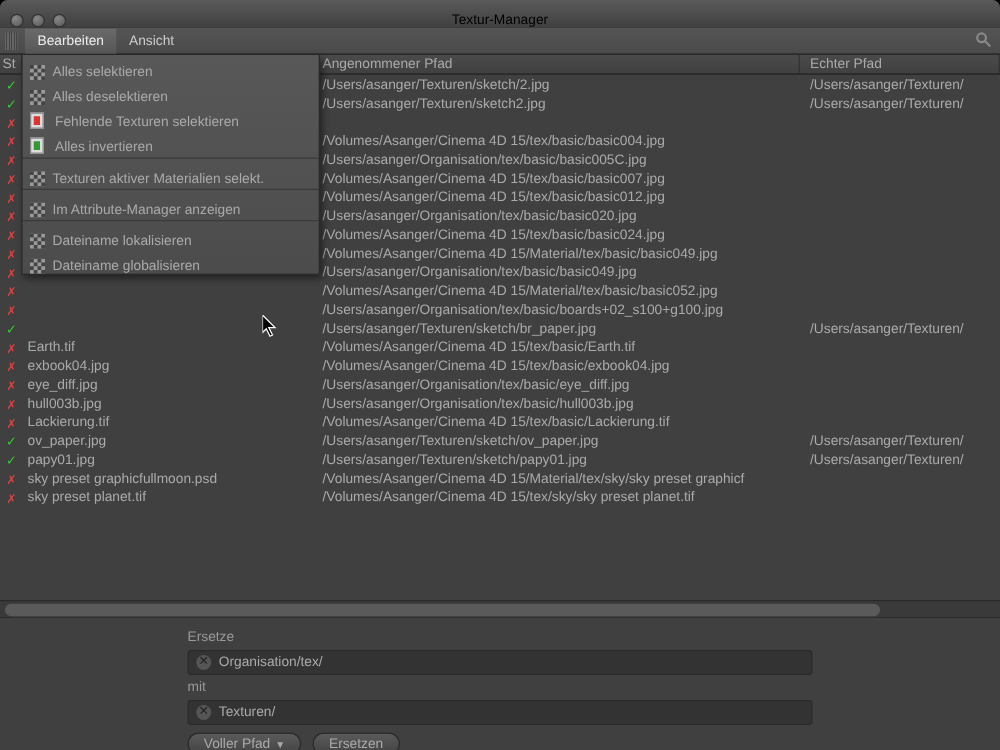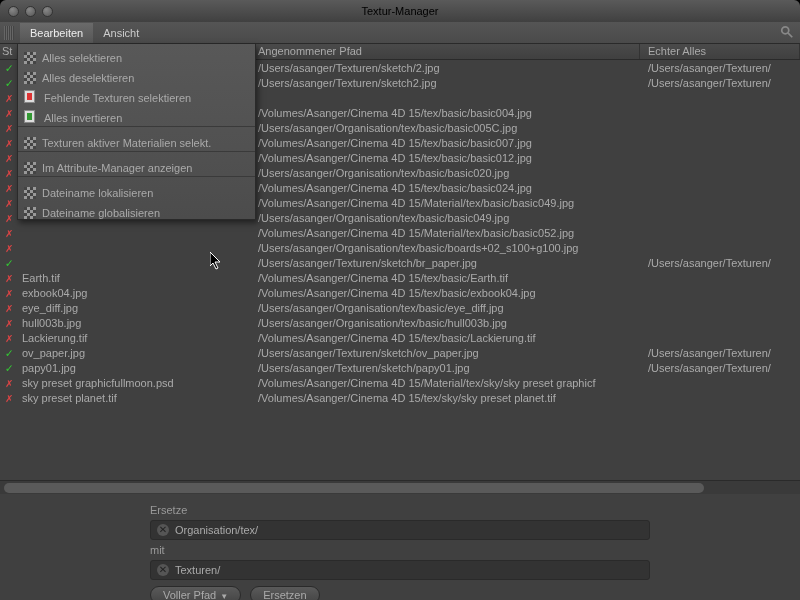--- a/index.html
+++ b/index.html
@@ -1,17 +1,17 @@
 <!DOCTYPE html>
 <html><head>
 <meta charset="utf-8">
 <style>
 *{margin:0;padding:0;box-sizing:border-box;font-family:"Lucida Grande",Arial,sans-serif;font-size:11px;color:#aaa}
 body{background:#000;width:800px;height:600px;overflow:hidden;position:relative}
-.titlebar{height:22px;background:linear-gradient(#5a5a5a,#404040);display:flex;align-items:center;position:relative;border-top-left-radius:6px;border-top-right-radius:6px}
+.titlebar{height:22px;background:linear-gradient(#5a5a5a,#404040);display:flex;align-items:flex-end;position:relative;border-top-left-radius:6px;border-top-right-radius:6px}
 .traffic{display:flex;gap:6px;padding-left:8px}
 .tl{width:11px;height:11px;border-radius:50%;background:radial-gradient(circle at 35% 30%,#888,#555);border:1px solid #333}
 .title{position:absolute;left:50%;transform:translateX(-50%);color:#000;font-weight:500}
 .menubar{height:22px;background:linear-gradient(#555,#4a4a4a);display:flex;align-items:center;padding-left:4px;border-bottom:1px solid #2a2a2a;position:relative}
 .grip{width:10px;height:14px;background:repeating-linear-gradient(90deg,#666,#666 1px,#444 1px,#444 2px);margin-right:6px}
 .menuitem{padding:4px 10px;color:#ccc;cursor:default}
 .menuitem.open{background:linear-gradient(#6a6a6a,#565656);color:#eee}
 .searchicon{position:absolute;right:6px;top:3px;width:14px;height:14px}
 .searchicon svg{stroke:#888;fill:none;stroke-width:2}
 .header{height:16px;background:linear-gradient(#4a4a4a,#404040);display:flex;border-bottom:1px solid #2a2a2a}
@@ -110,21 +110,21 @@
 <div class="cursor">
 <svg width="14" height="20">
       <path d="M0 0 L0 14 L3 11 L6 17 L8 16 L5 10 L10 10 Z" fill="#000" stroke="#fff" stroke-width="1"></path>
     </svg>
 </div>
 
 <div class="header">
   <div class="hcol hcol0">St</div>
   <div class="hcol" style="width:232px"></div>
   <div class="hcol hcol2">Angenommener Pfad</div>
-  <div class="hcol hcol3">Echter Alles</div>
+  <div class="hcol hcol3">Echter Pfad</div>
 </div>
 
 <div class="content" id="rows">
     <div class="row">
       <div class="stat ok">✓</div>
       <div class="tx"></div>
       <div class="path">/Users/asanger/Texturen/sketch/2.jpg</div>
       <div class="realpath">/Users/asanger/Texturen/</div>
     </div>
     <div class="row">

